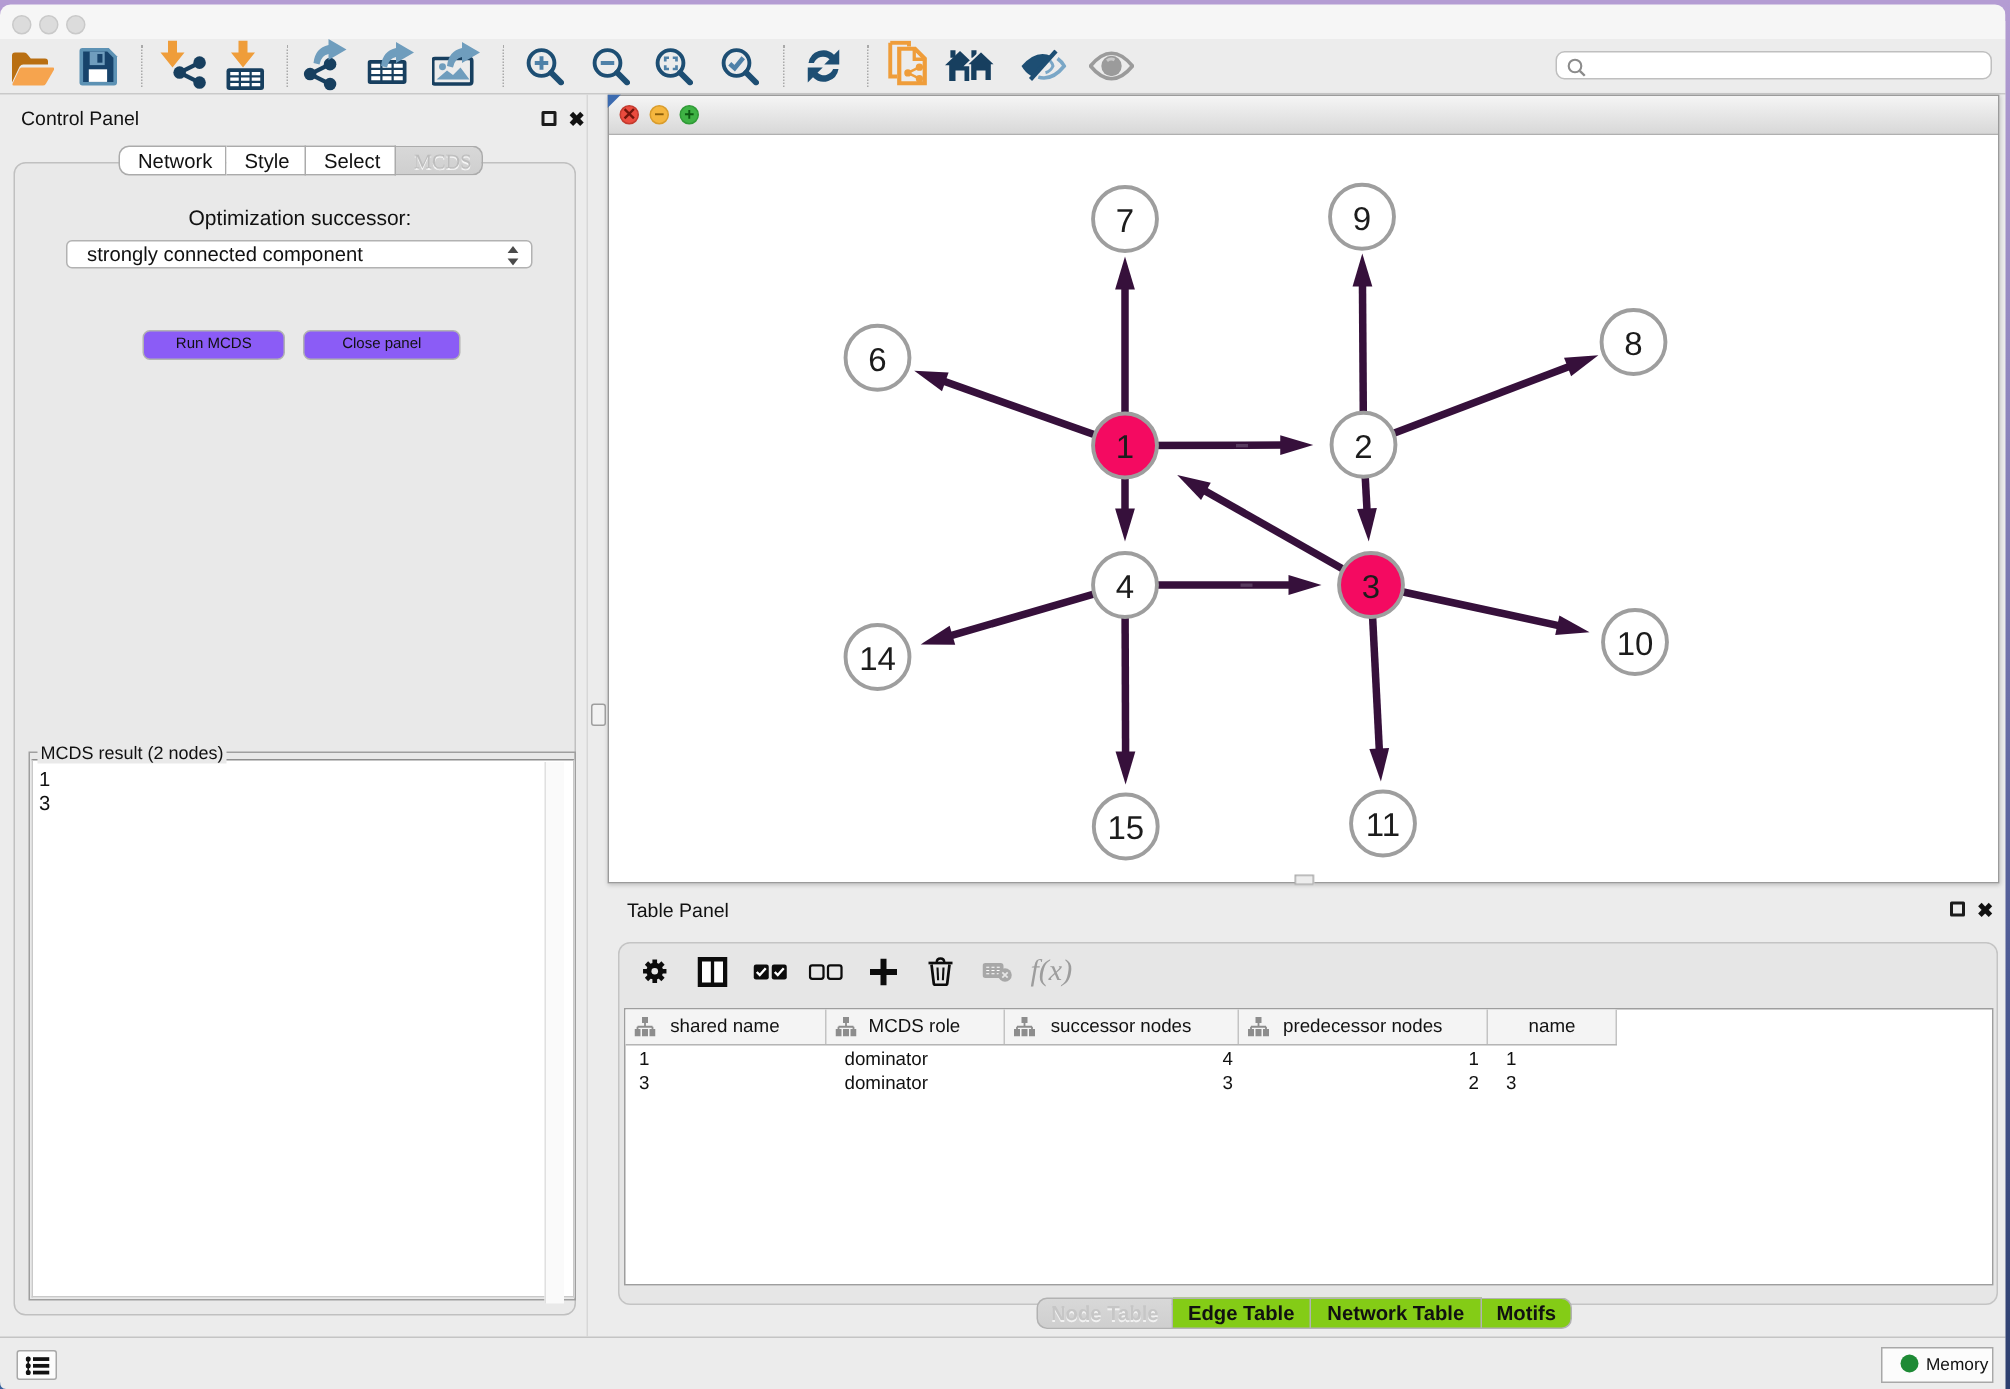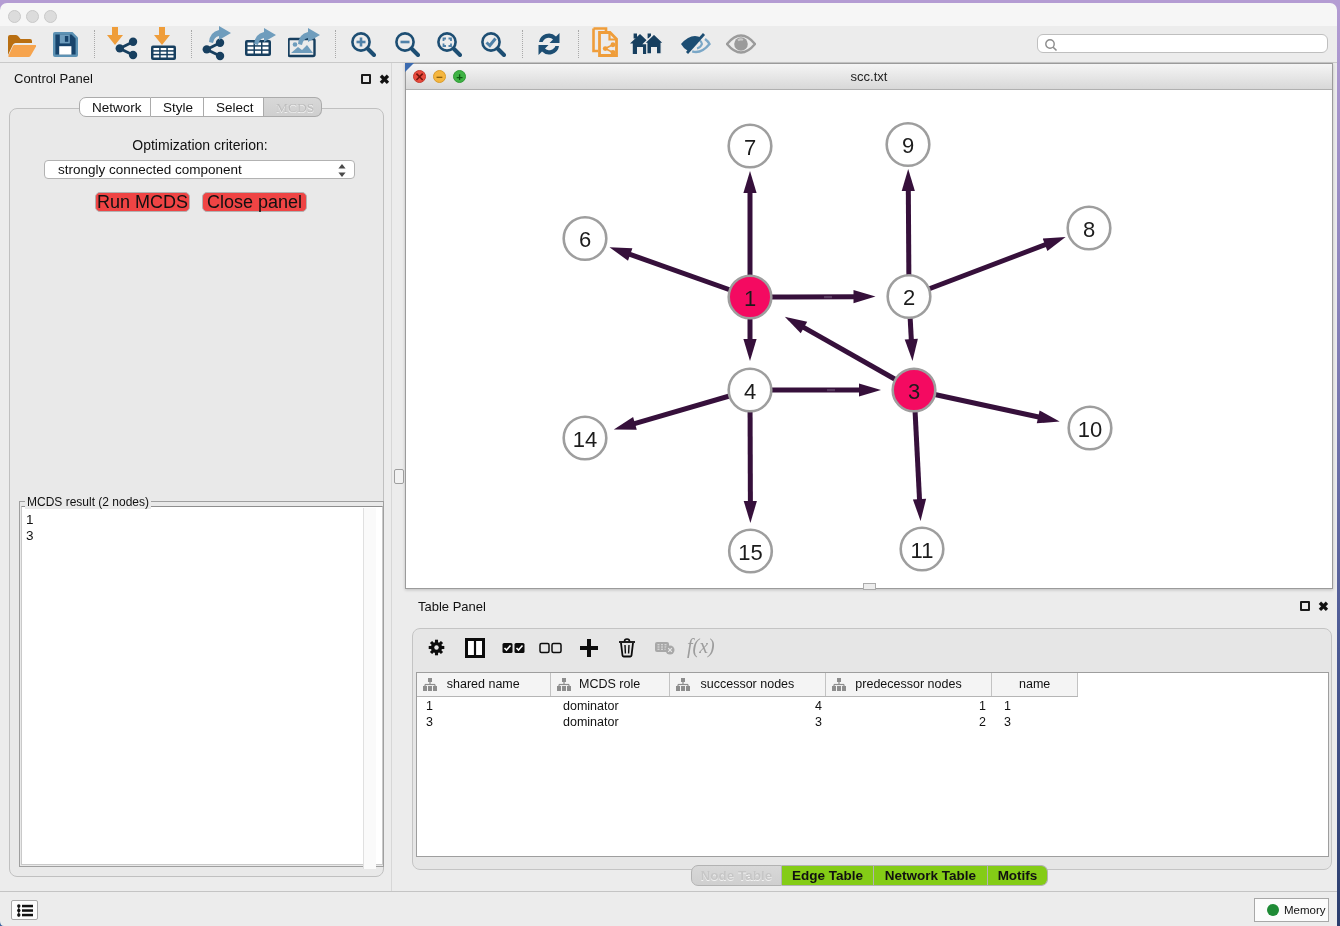--- a/index.html
+++ b/index.html
@@ -20,21 +20,21 @@
 .float-ic { position:absolute; width:10px; height:10px; border:2px solid #1b1b1b; border-radius:1px; background:transparent; }
 .close-x { position:absolute; font-size:13px; font-weight:bold; color:#111; line-height:10px; }
 #cp-body { left:9px; top:108px; width:375px; height:769px; background:#e9e9e9; border:1px solid #c0c0c0; border-radius:8px; }
 .tabbar { position:absolute; display:flex; }
 .tab { height:20px; border:1px solid #ababab; border-left:none; background:#fff; font-size:13.5px; color:#111; text-align:center; line-height:19px; padding:0 12px; }
 .tab.first { border-left:1px solid #ababab; border-radius:7px 0 0 7px; }
 .tab.last { border-radius:0 7px 7px 0; }
 .tab.sel { background:linear-gradient(#d8d8d8,#cfcfcf); color:#bdbdbd; text-shadow:0 1px 0 #f5f5f5; }
 #opt-label { left:4px; top:137px; width:392px; text-align:center; font-size:14px; color:#111; }
 #opt-select { left:44px; top:160px; width:311px; height:19px; background:#fff; border:1px solid #b2b2b2; border-radius:4px; font-size:13.5px; color:#111; line-height:17px; padding-left:13px; }
-.btn { position:absolute; height:20px; background:#ef4444; border:1px solid #b2b2b2; border-radius:5px; font-size:18px; color:#111; text-align:center; line-height:18px; }
+.btn { position:absolute; height:20px; background:#8b5cf6; border:1px solid #b2b2b2; border-radius:5px; font-size:10px; color:#111; text-align:center; line-height:18px;margin-top:28px; }
 #fieldset { left:19px; top:501px; width:365px; height:366px; border:1px solid #9f9f9f; }
 #fieldset-legend { position:absolute; left:25px; top:495px; background:#e9e9e9; font-size:12px; color:#111; padding:0 2px; }
 #fieldset-white { position:absolute; left:1px; top:4px; width:362px; height:359px; background:#fff; border:1px solid #c9c9c9; border-top-color:#8e8e8e; }
 #fieldset-scroll { position:absolute; right:6px; top:1px; width:13px; height:361px; background:#fafafa; border-left:1px solid #e0e0e0; }
 
 #netwin { left:405px; top:63px; width:928px; height:526px; background:#fff; border:1px solid #9b9b9b; box-shadow:0 1px 3px rgba(0,0,0,0.2); }
 #nettitle { position:absolute; left:0; top:0; width:926px; height:26px; background:linear-gradient(#f5f5f5,#d8d8d8); border-bottom:1px solid #b0b0b0; }
 #nettitle .tl { position:absolute; top:6px; width:13px; height:13px; border-radius:50%; font-size:11.5px; font-weight:bold; text-align:center; line-height:12.5px; }
 #netcanvas { position:absolute; left:0; top:27px; width:926px; height:497px; background:#fff; }
 
@@ -209,21 +209,21 @@
 <div class="abs" id="cp-title">Control Panel</div>
 <div class="float-ic" style="left:361px; top:74px;"></div>
 <div class="close-x" style="left:379px; top:75px;">✖</div>
 <div class="abs" id="cp-body"></div>
 <div class="tabbar" style="left:79px; top:97px;">
   <div class="tab first" style="width:72px;">Network</div>
   <div class="tab" style="width:53px;">Style</div>
   <div class="tab" style="width:60px;">Select</div>
   <div class="tab last sel" style="width:58px;font-family:Liberation Serif, serif;">MCDS</div>
 </div>
-<div class="abs" id="opt-label">Optimization criterion:</div>
+<div class="abs" id="opt-label">Optimization successor:</div>
 <div class="abs" id="opt-select">strongly connected component
   <svg style="position:absolute; right:7px; top:3px;" width="10" height="13" viewBox="0 0 10 13">
     <polygon points="5,0 8.6,4.6 1.4,4.6" fill="#4a4a4a"></polygon>
     <polygon points="5,13 8.6,8.4 1.4,8.4" fill="#4a4a4a"></polygon>
   </svg>
 </div>
 <div class="btn" style="left:95px; top:192px; width:95px;">Run MCDS</div>
 <div class="btn" style="left:202px; top:192px; width:105px;">Close panel</div>
 <div class="abs" id="fieldset">
   <div id="fieldset-white">
@@ -232,21 +232,20 @@
     <div id="fieldset-scroll"></div>
   </div>
 </div>
 <div class="abs" id="fieldset-legend">MCDS result (2 nodes)</div>
 
 <div class="abs" id="netwin">
   <div id="nettitle">
     <div class="tl" style="left:7px; background:#ea4b3e; border:1px solid #c33a2e; color:#71150c;">✕</div>
     <div class="tl" style="left:27px; background:#f5b63e; border:1px solid #d99c2b; color:#8a5d0a;">−</div>
     <div class="tl" style="left:47px; background:#3eb244; border:1px solid #2f9a36; color:#0c5912;">+</div>
-    <div style="position:absolute; top:5px; width:100%; text-align:center; font-size:13px; color:#222;">scc.txt</div>
   </div>
   <div id="netcanvas">
     <svg width="926" height="497" viewBox="0 0 926 497" font-family="Liberation Sans, sans-serif" style="will-change:transform; margin-top:-2px;">
 <line x1="344" y1="208" x2="344.0" y2="100.0" stroke="#36103b" stroke-width="5"></line>
 <polygon points="344.0,82.0 350.6,104.0 337.4,104.0" fill="#36103b"></polygon>
 <line x1="344" y1="208" x2="220.5" y2="164.2" stroke="#36103b" stroke-width="5"></line>
 <polygon points="203.5,158.2 226.4,159.3 222.0,171.8" fill="#36103b"></polygon>
 <line x1="344" y1="208" x2="451.5" y2="207.7" stroke="#36103b" stroke-width="5"></line>
 <polygon points="469.5,207.6 447.5,214.3 447.5,201.1" fill="#36103b"></polygon>
 <line x1="344" y1="208" x2="344.0" y2="254.0" stroke="#36103b" stroke-width="5"></line>

